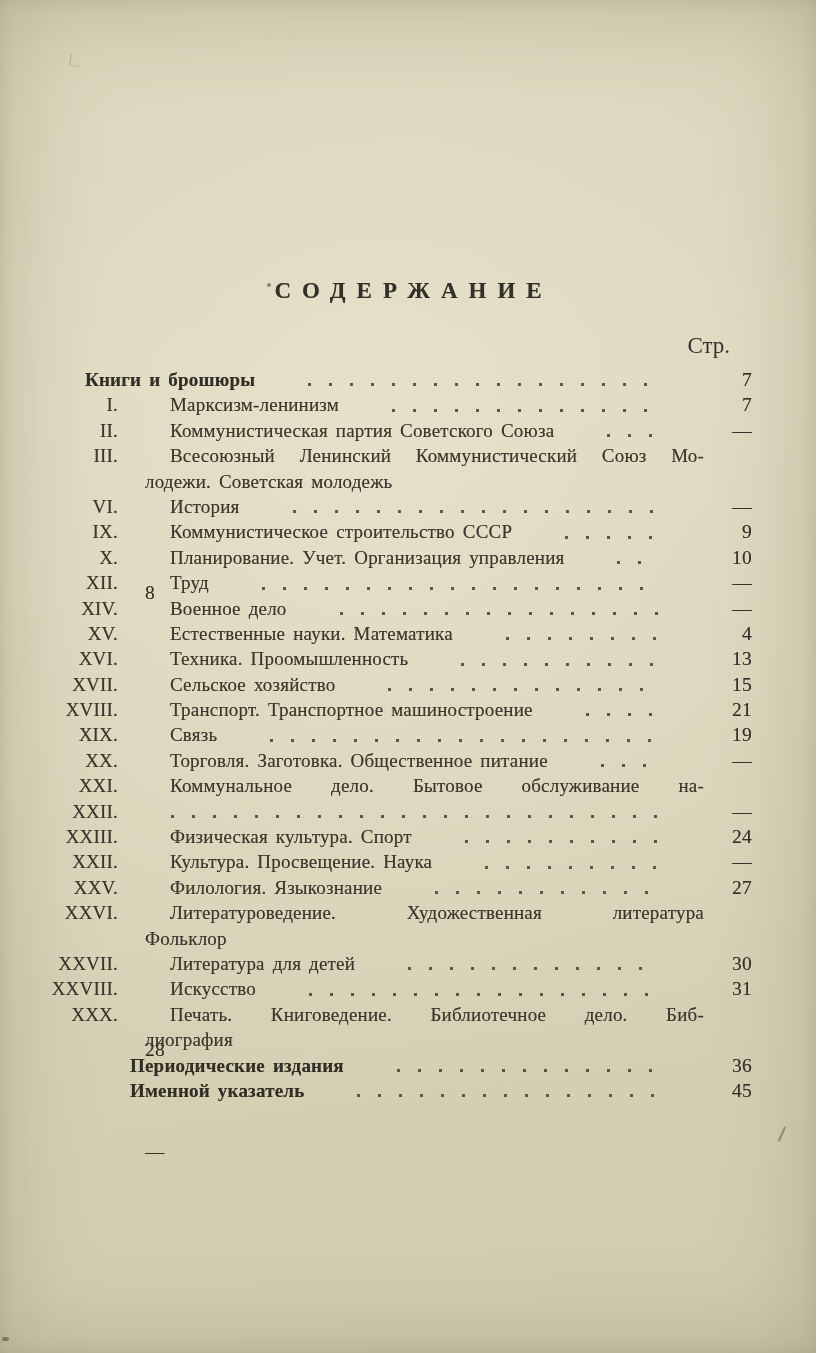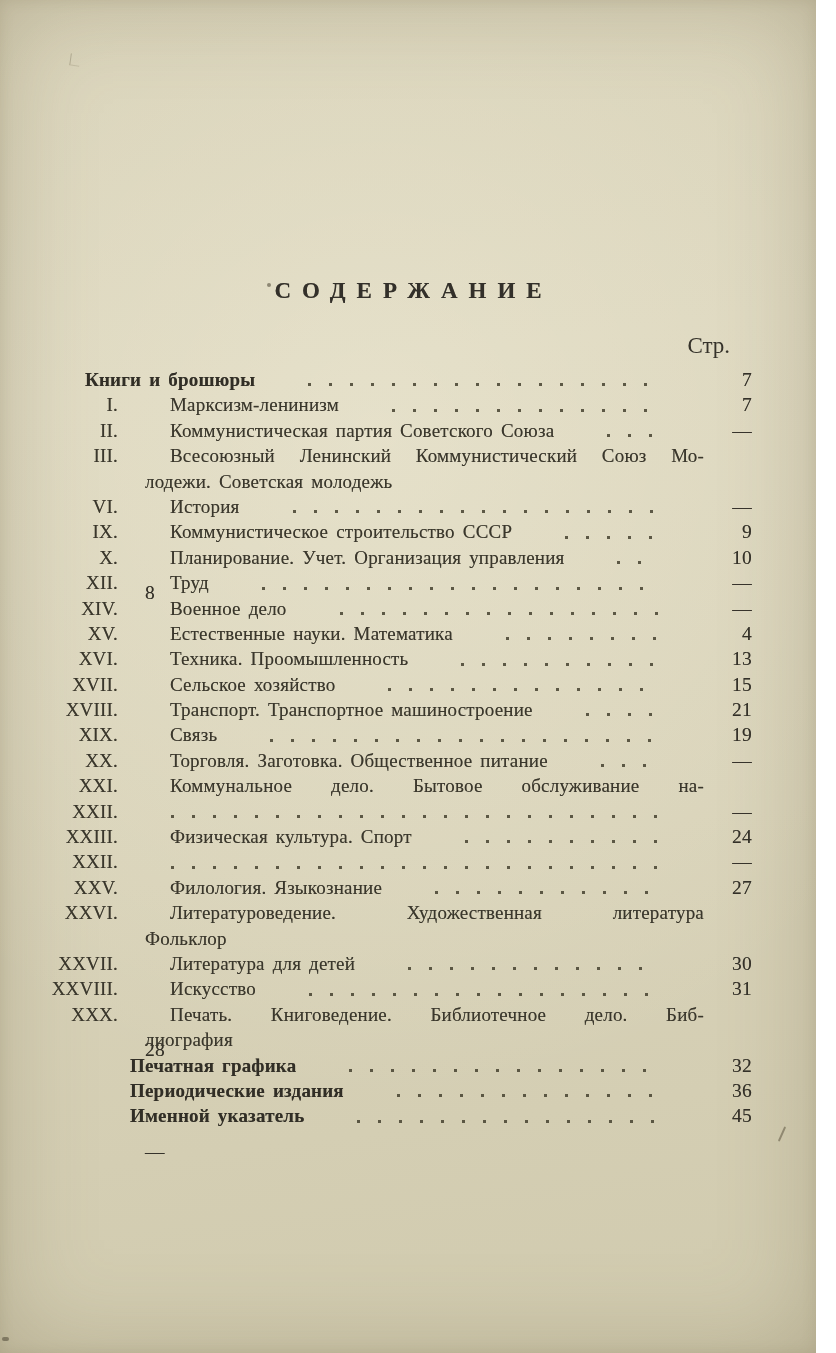--- a/index.html
+++ b/index.html
@@ -181,20 +181,21 @@
       <span class="pg">—</span>
     </div>
       <div class="row row--item">
       <span class="rom">XXIII.</span>
       <span class="txt">Физическая культура. Спорт</span>
       <span class="dots"></span>
       <span class="pg">24</span>
     </div>
       <div class="row row--item">
       <span class="rom">XXII.</span>
+      <span class="txt">Культура. Просвещение. Наука</span>
       <span class="dots"></span>
       <span class="pg">—</span>
     </div>
       <div class="row row--item">
       <span class="rom">XXV.</span>
       <span class="txt">Филология. Языкознание</span>
       <span class="dots"></span>
       <span class="pg">27</span>
     </div>
       <div class="row row--item row--justify">
@@ -226,26 +227,20 @@
 
     </div>
       <div class="row row--cont">
 
       <span class="txt">лиография</span>
       <span class="dots"></span>
       <span class="pg">—</span>
     </div>
       <div class="row row--tail">
 
-      <span class="txt">Печатная графика</span>
-      <span class="dots"></span>
-      <span class="pg">32</span>
-    </div>
-      <div class="row row--tail">
-
       <span class="txt">Периодические издания</span>
       <span class="dots"></span>
       <span class="pg">36</span>
     </div>
       <div class="row row--tail">
 
       <span class="txt">Именной указатель</span>
       <span class="dots"></span>
       <span class="pg">45</span>
     </div>

